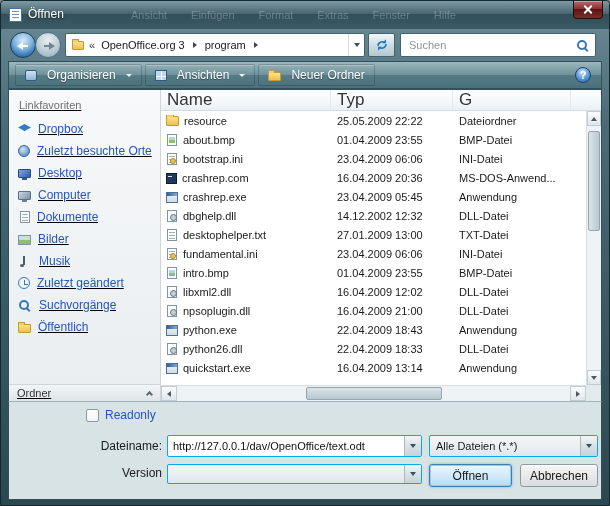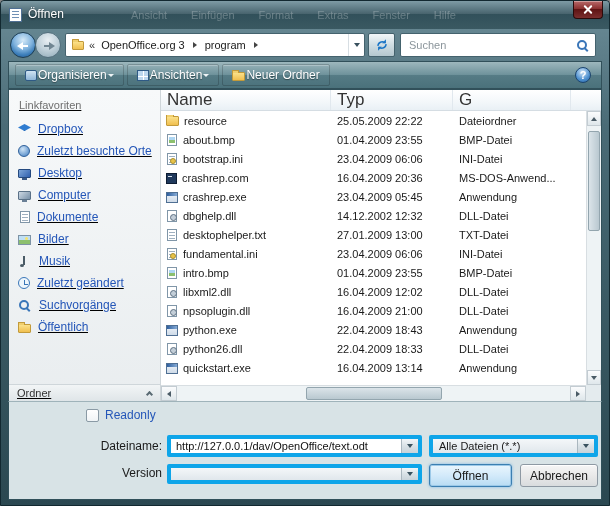--- a/index.html
+++ b/index.html
@@ -57,21 +57,21 @@
     border-radius:2px;display:flex;align-items:center;padding:0 6px;}
   .search-input{flex:1;border:none;outline:none;font-size:11px;color:#444;font-family:inherit;background:transparent;}
   .search-input::placeholder{color:#8b959b;}
   .mag-icon{position:relative;width:13px;height:13px;flex:0 0 auto;}
   .mag-icon::before{content:"";position:absolute;left:1px;top:1px;width:6px;height:6px;border:2px solid #3a76b8;border-radius:50%;}
   .mag-icon::after{content:"";position:absolute;left:9px;top:8px;width:2px;height:5px;background:#3a76b8;transform:rotate(-45deg);}
   
   .toolbar{position:absolute;left:7px;right:7px;top:60px;height:28px;display:flex;align-items:center;padding:0 6px;
     background:linear-gradient(180deg,#9db7bd 0%,#6f939c 48%,#557b85 52%,#4a717b 100%);
     border:1px solid #31505a;color:#fff;font-size:12px;}
-  .tb-btn{display:flex;align-items:center;gap:1px;height:22px;padding:0 9px;border-radius:2px;
+  .tb-btn{display:flex;align-items:center;gap:10px;height:22px;padding:0 9px;border-radius:2px;
     border:1px solid rgba(0,0,0,.18);box-shadow:inset 0 1px 0 rgba(255,255,255,.25);margin-right:3px;
     text-shadow:0 1px 1px rgba(0,0,0,.4);}
   .caret-w{width:0;height:0;border-left:3px solid transparent;border-right:3px solid transparent;border-top:3.5px solid #eef4f6;}
   .organize-icon{width:12px;height:11px;background:linear-gradient(180deg,#cfe3f2,#8fb6d8);border:1px solid #2f5a85;border-radius:2px;}
   .views-icon{position:relative;width:12px;height:11px;background:#bcd7ee;border:1px solid #2f5a85;}
   .views-icon::before{content:"";position:absolute;left:0;right:0;top:5px;height:1px;background:#fff;}
   .views-icon::after{content:"";position:absolute;left:5px;top:0;bottom:0;width:1px;background:#fff;}
   .newfolder-icon{position:relative;width:13px;height:9px;background:linear-gradient(180deg,#fbe18a,#f0bf4f);
     border:1px solid #c29a3a;border-radius:1px;margin-top:2px;}
   .newfolder-icon::before{content:"";position:absolute;top:-3px;left:-1px;width:5px;height:2px;background:#f0cf6e;
@@ -152,21 +152,21 @@
   .hs-thumb{position:absolute;top:1px;bottom:1px;left:34%;width:32%;border-radius:2px;
     background:linear-gradient(180deg,#dbe4e9,#b9c8d0);border:1px solid #93a5ae;}
   .scroll-corner{position:absolute;right:0;bottom:0;width:15px;height:16px;background:#e4ebee;}
   
   .bottom{position:absolute;left:7px;right:7px;top:400px;height:99px;background:#d8e3e6;border:1px solid #31505a;border-top:1px solid #9fb3ba;font-size:12px;color:#1a1a1a;}
   .readonly-row{position:absolute;left:77px;top:6px;display:flex;align-items:center;gap:6px;}
   .checkbox{width:13px;height:13px;background:linear-gradient(180deg,#ffffff,#f0f4f6);border:1px solid #8a9aa5;border-radius:2px;}
   .readonly-label{color:#2456b8;}
   .flabel{position:absolute;left:55px;width:98px;text-align:right;}
   .fname-label{top:37px;} .version-label{top:64px;}
-  .combo{position:absolute;display:flex;align-items:stretch;background:#fff;border:4px solid #0ea5e9;border-radius:2px;overflow:hidden;}
+  .combo{position:absolute;display:flex;align-items:stretch;background:#fff;border:1px solid #0ea5e9;border-radius:2px;overflow:hidden;}
   .combo-input{flex:1;border:none;outline:none;font-size:11px;padding:0 5px;font-family:inherit;color:#111;background:transparent;}
   .combo-btn{width:17px;display:flex;align-items:center;justify-content:center;
     background:linear-gradient(180deg,#f2f6f8,#d8e1e6 50%,#c8d3d9);border-left:1px solid #aab7bf;}
   .fname-combo{left:158px;top:33px;width:255px;height:22px;}
   .ftype-combo{left:420px;top:33px;width:169px;height:22px;background:linear-gradient(180deg,#f4f7f9,#e0e7ec);}
   .ftype-text{flex:1;display:flex;align-items:center;padding-left:6px;font-size:11px;white-space:nowrap;overflow:hidden;}
   .version-combo{left:158px;top:62px;width:255px;height:20px;background:linear-gradient(180deg,#f4f7f9,#e0e7ec);}
   .btn{position:absolute;height:23px;border-radius:3px;font-size:12px;font-family:inherit;display:flex;align-items:center;justify-content:center;color:#1a1a1a;}
   .open-btn{left:420px;top:62px;width:83px;border:1px solid #3c7fb1;
     background:linear-gradient(180deg,#eaf6fd,#d3eafa 50%,#b8dcf3);box-shadow:0 0 0 1px #9cc9e8 inset,0 0 3px #7ab8e4;}

